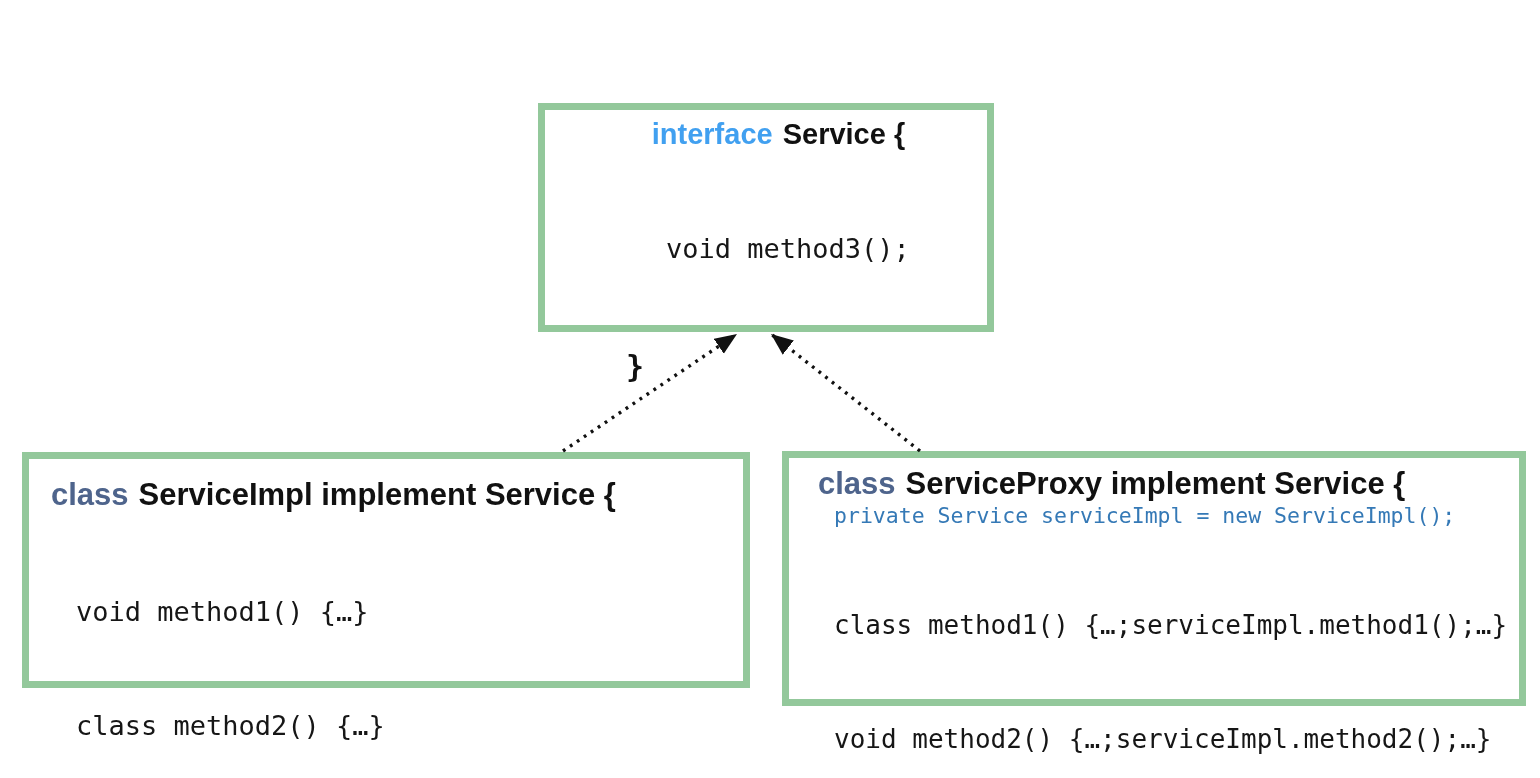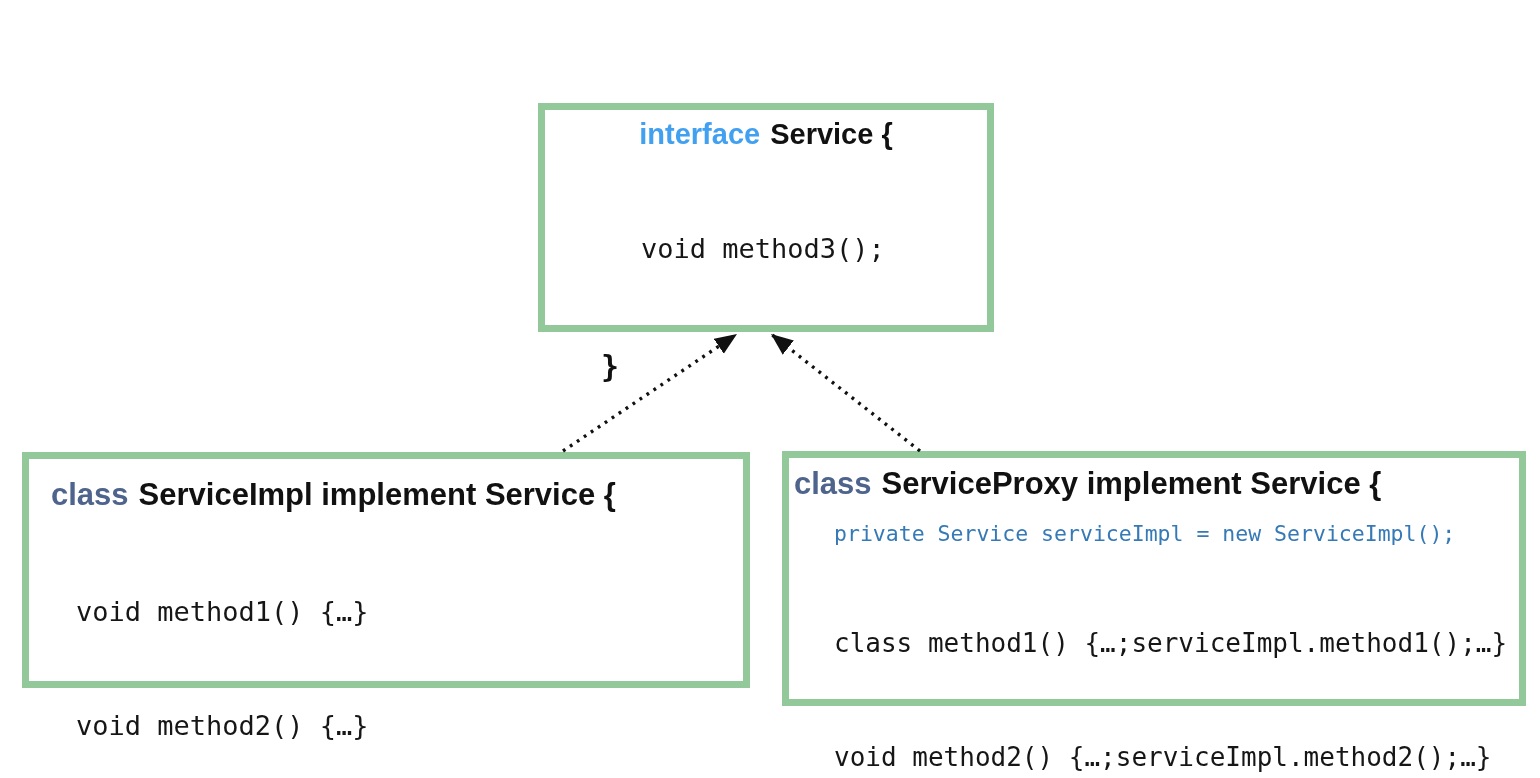--- a/index.html
+++ b/index.html
@@ -18,21 +18,21 @@
   .diagram-title{
     position:absolute;left:34px;top:56px;
     font-size:34px;font-weight:bold;letter-spacing:2px;
     color:var(--title-orange);
   }
   .gbox{
     position:absolute;background:#ffffff;
     border:7px solid var(--box-border-green);
     box-sizing:border-box;
   }
-  #interface-box{left:538px;top:103px;width:456px;height:229px;}
+  #interface-box{left:538px;top:103px;width:456px;height:229px;padding-left:25px;}
   #impl-box{left:22px;top:452px;width:728px;height:236px;}
   #proxy-box{left:782px;top:451px;width:744px;height:255px;}
 
   .hdr{font-weight:bold;color:#111;white-space:nowrap;}
   .kw{margin-right:10px;}
   .kw-interface{color:var(--interface-keyword-blue);}
   .kw-class{color:var(--class-keyword-slate);}
 
   .code{
     font-family:"DejaVu Sans Mono","Liberation Mono",monospace;
@@ -46,23 +46,23 @@
   
   #interface-box .hdr{margin-top:6px;text-align:center;font-size:29px;line-height:36px;}
   #interface-box .code-block{margin-left:96px;margin-top:2px;font-size:27px;line-height:38px;}
   #interface-box .closing{margin-left:56px;margin-top:3px;font-size:30px;line-height:40px;}
 
   
   #impl-box .hdr{margin:18px 0 0 22px;font-size:31px;line-height:36px;}
   #impl-box .code-block{margin-left:47px;margin-top:4px;font-size:27px;line-height:38px;}
 
   
-  #proxy-box .hdr{margin:8px 0 0 5px;font-size:31px;line-height:36px;}
+  #proxy-box .hdr{margin:8px 0 0 29px;font-size:31px;line-height:36px;}
   #proxy-box .field-line{
-    margin-left:45px;margin-top:20px;font-size:21.5px;line-height:24px;
+    margin-left:45px;margin-top:2px;font-size:21.5px;line-height:24px;
     font-family:"DejaVu Sans Mono","Liberation Mono",monospace;
     color:var(--field-line-blue);white-space:pre;
   }
   #proxy-box .code-block{margin-left:45px;margin-top:2px;font-size:26px;line-height:38px;}
 
   .arrows-layer{
     position:absolute;left:0;top:0;width:1540px;height:778px;
     pointer-events:none;
   }
 </style>
@@ -81,21 +81,21 @@
     </div>
     <div class="closing">}</div>
   </div>
 
   <div class="gbox" id="impl-box">
     <div class="hdr">
       <span class="kw kw-class">class</span><span>ServiceImpl implement Service {</span>
     </div>
     <div class="code code-block">
       <div>void method1() {…}</div>
-      <div>void method2() {…}</div>
+      <div>class method2() {…}</div>
       
     </div>
 
   </div>
 
   <div class="gbox" id="proxy-box">
     <div class="hdr">
       <span class="kw kw-class">class</span><span>ServiceProxy implement Service {</span>
     </div>
     <div class="field-line">private Service serviceImpl = new ServiceImpl();</div>

